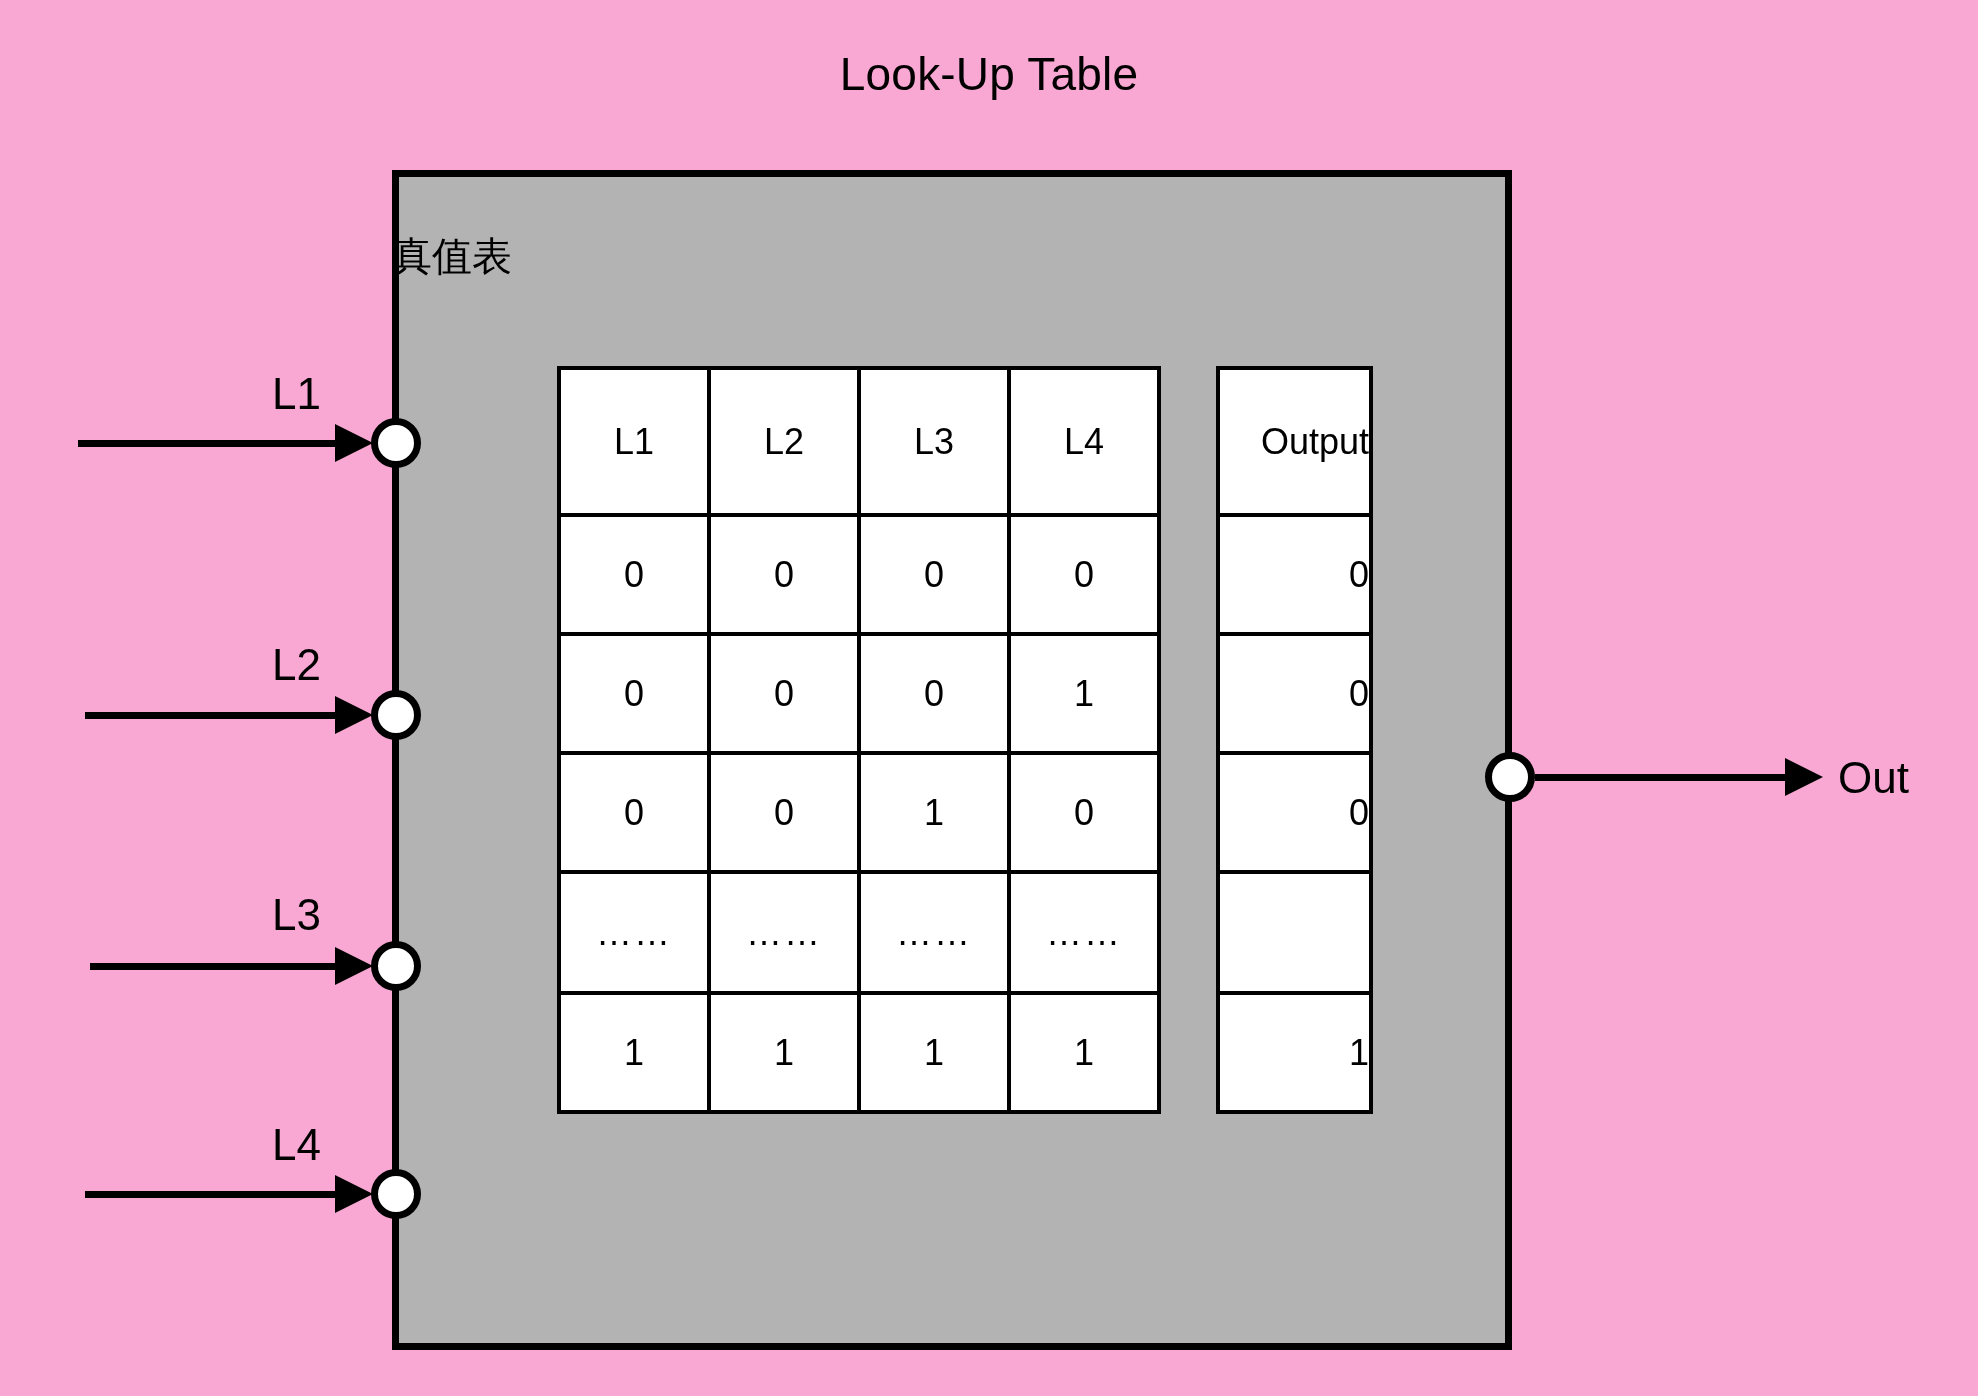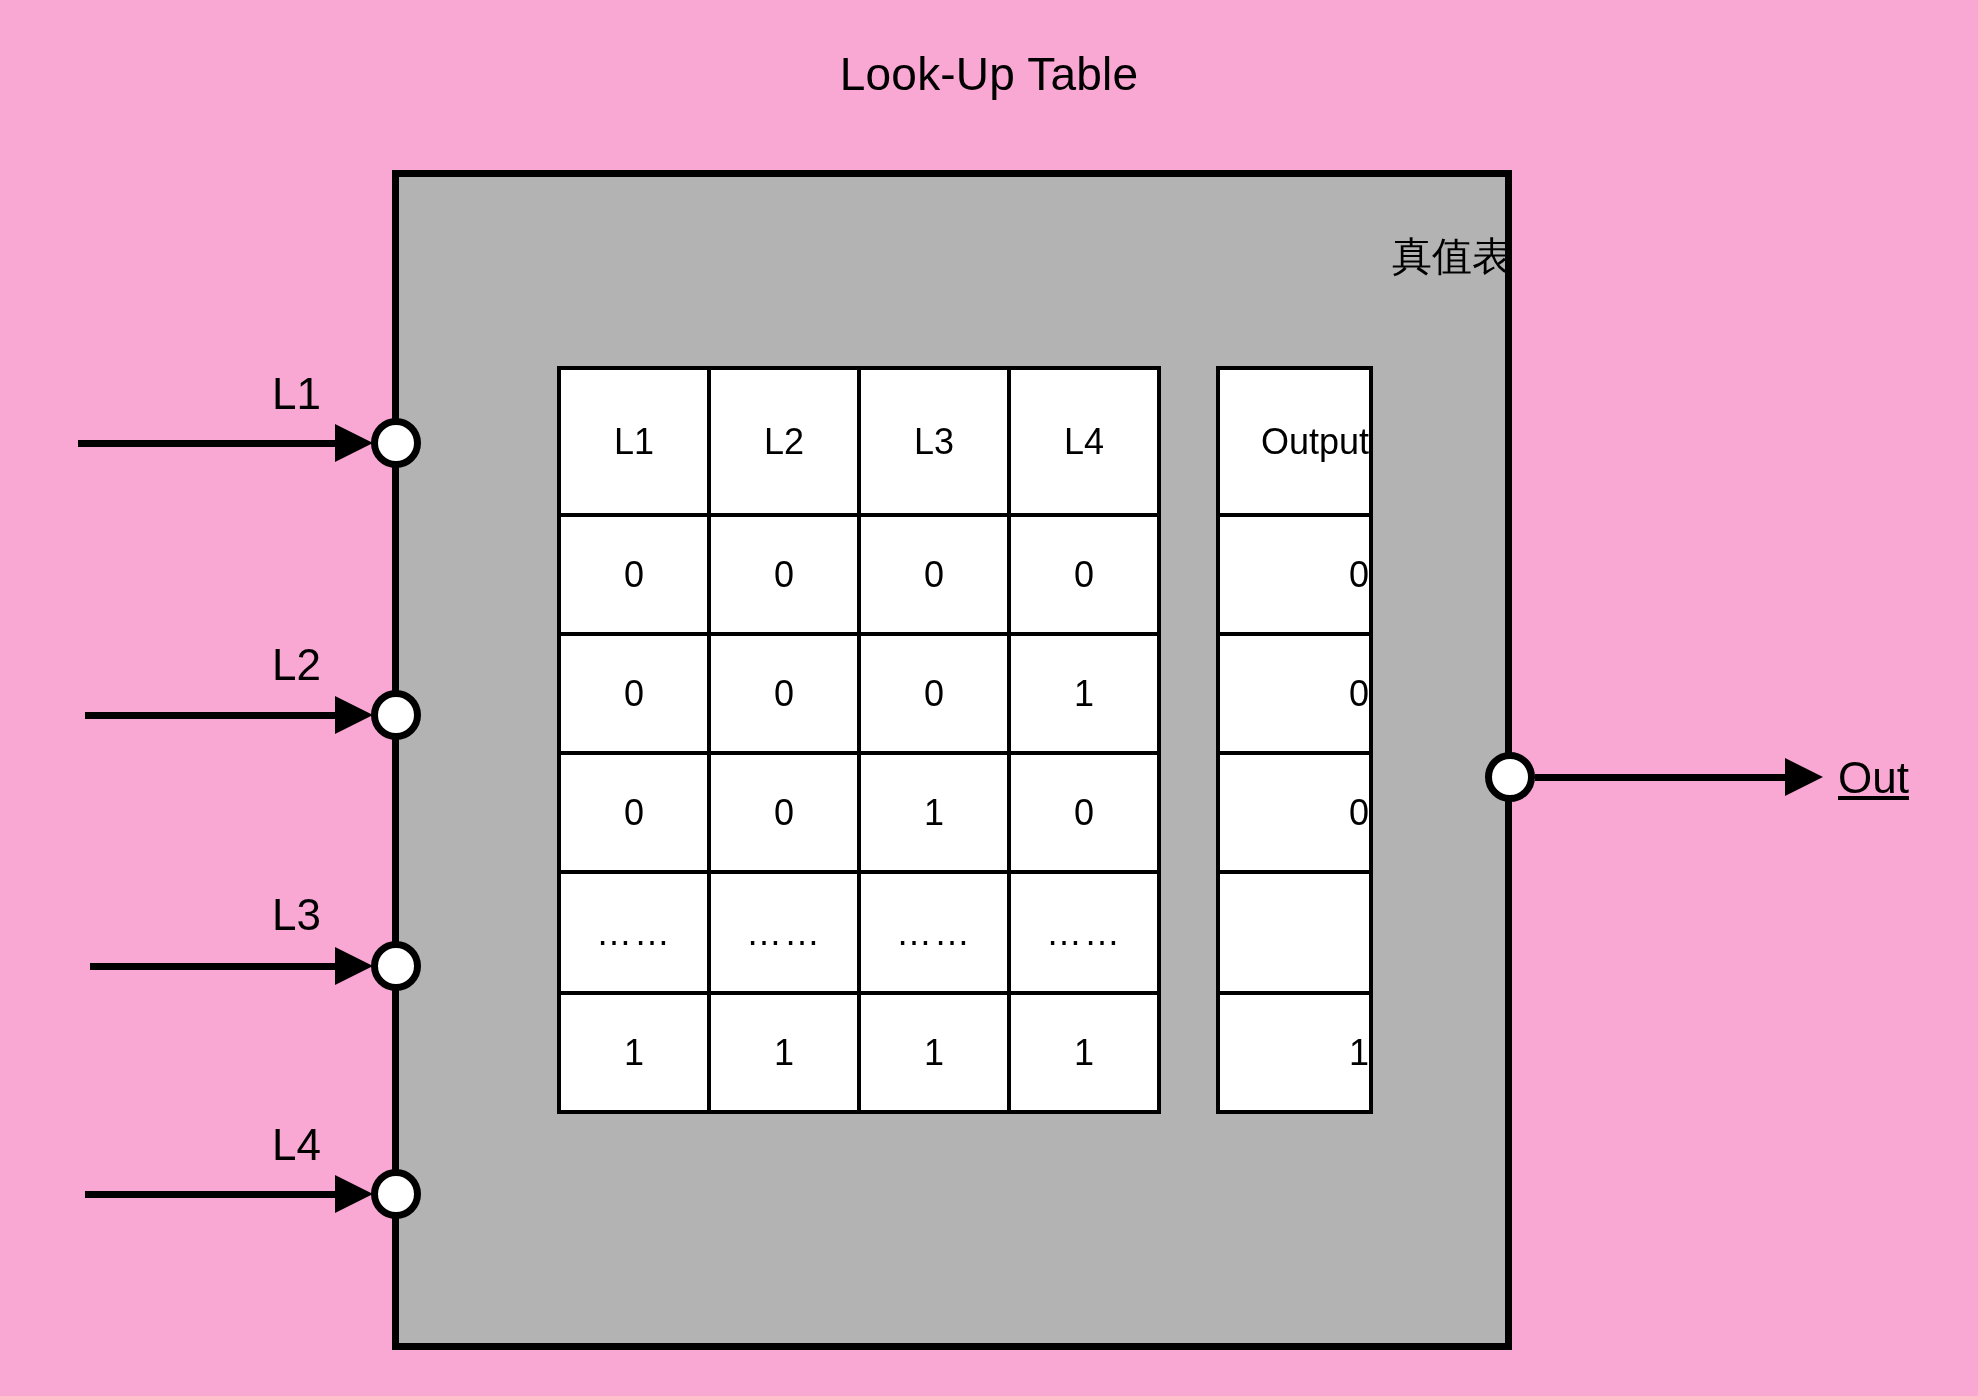--- a/index.html
+++ b/index.html
@@ -44,21 +44,21 @@
     height: 1180px;
     background: #b3b3b3;
     border: 7px solid #000000;
     box-sizing: border-box;
   }
   #lut-subtitle {
     position: absolute;
     left: 392px;
     top: 230px;
     width: 1120px;
-    text-align: right;
+    text-align: left;
     font-size: 40px;
     line-height: 52px;
     color: #000000;
     white-space: nowrap;
   }
 
   
   .truth-table {
     position: absolute;
     border-collapse: collapse;
@@ -127,21 +127,20 @@
     line-height: 50px;
     color: #000000;
     white-space: nowrap;
   }
   #out-label {
     position: absolute;
     font-size: 44px;
     line-height: 50px;
     color: #000000;
     white-space: nowrap;
-    text-decoration: underline;
   }
 </style>
 </head>
 <body>
 
 <div id="stage">
 
   <div id="diagram-title">Look-Up Table</div>
 
   <div id="lut-box"></div>

